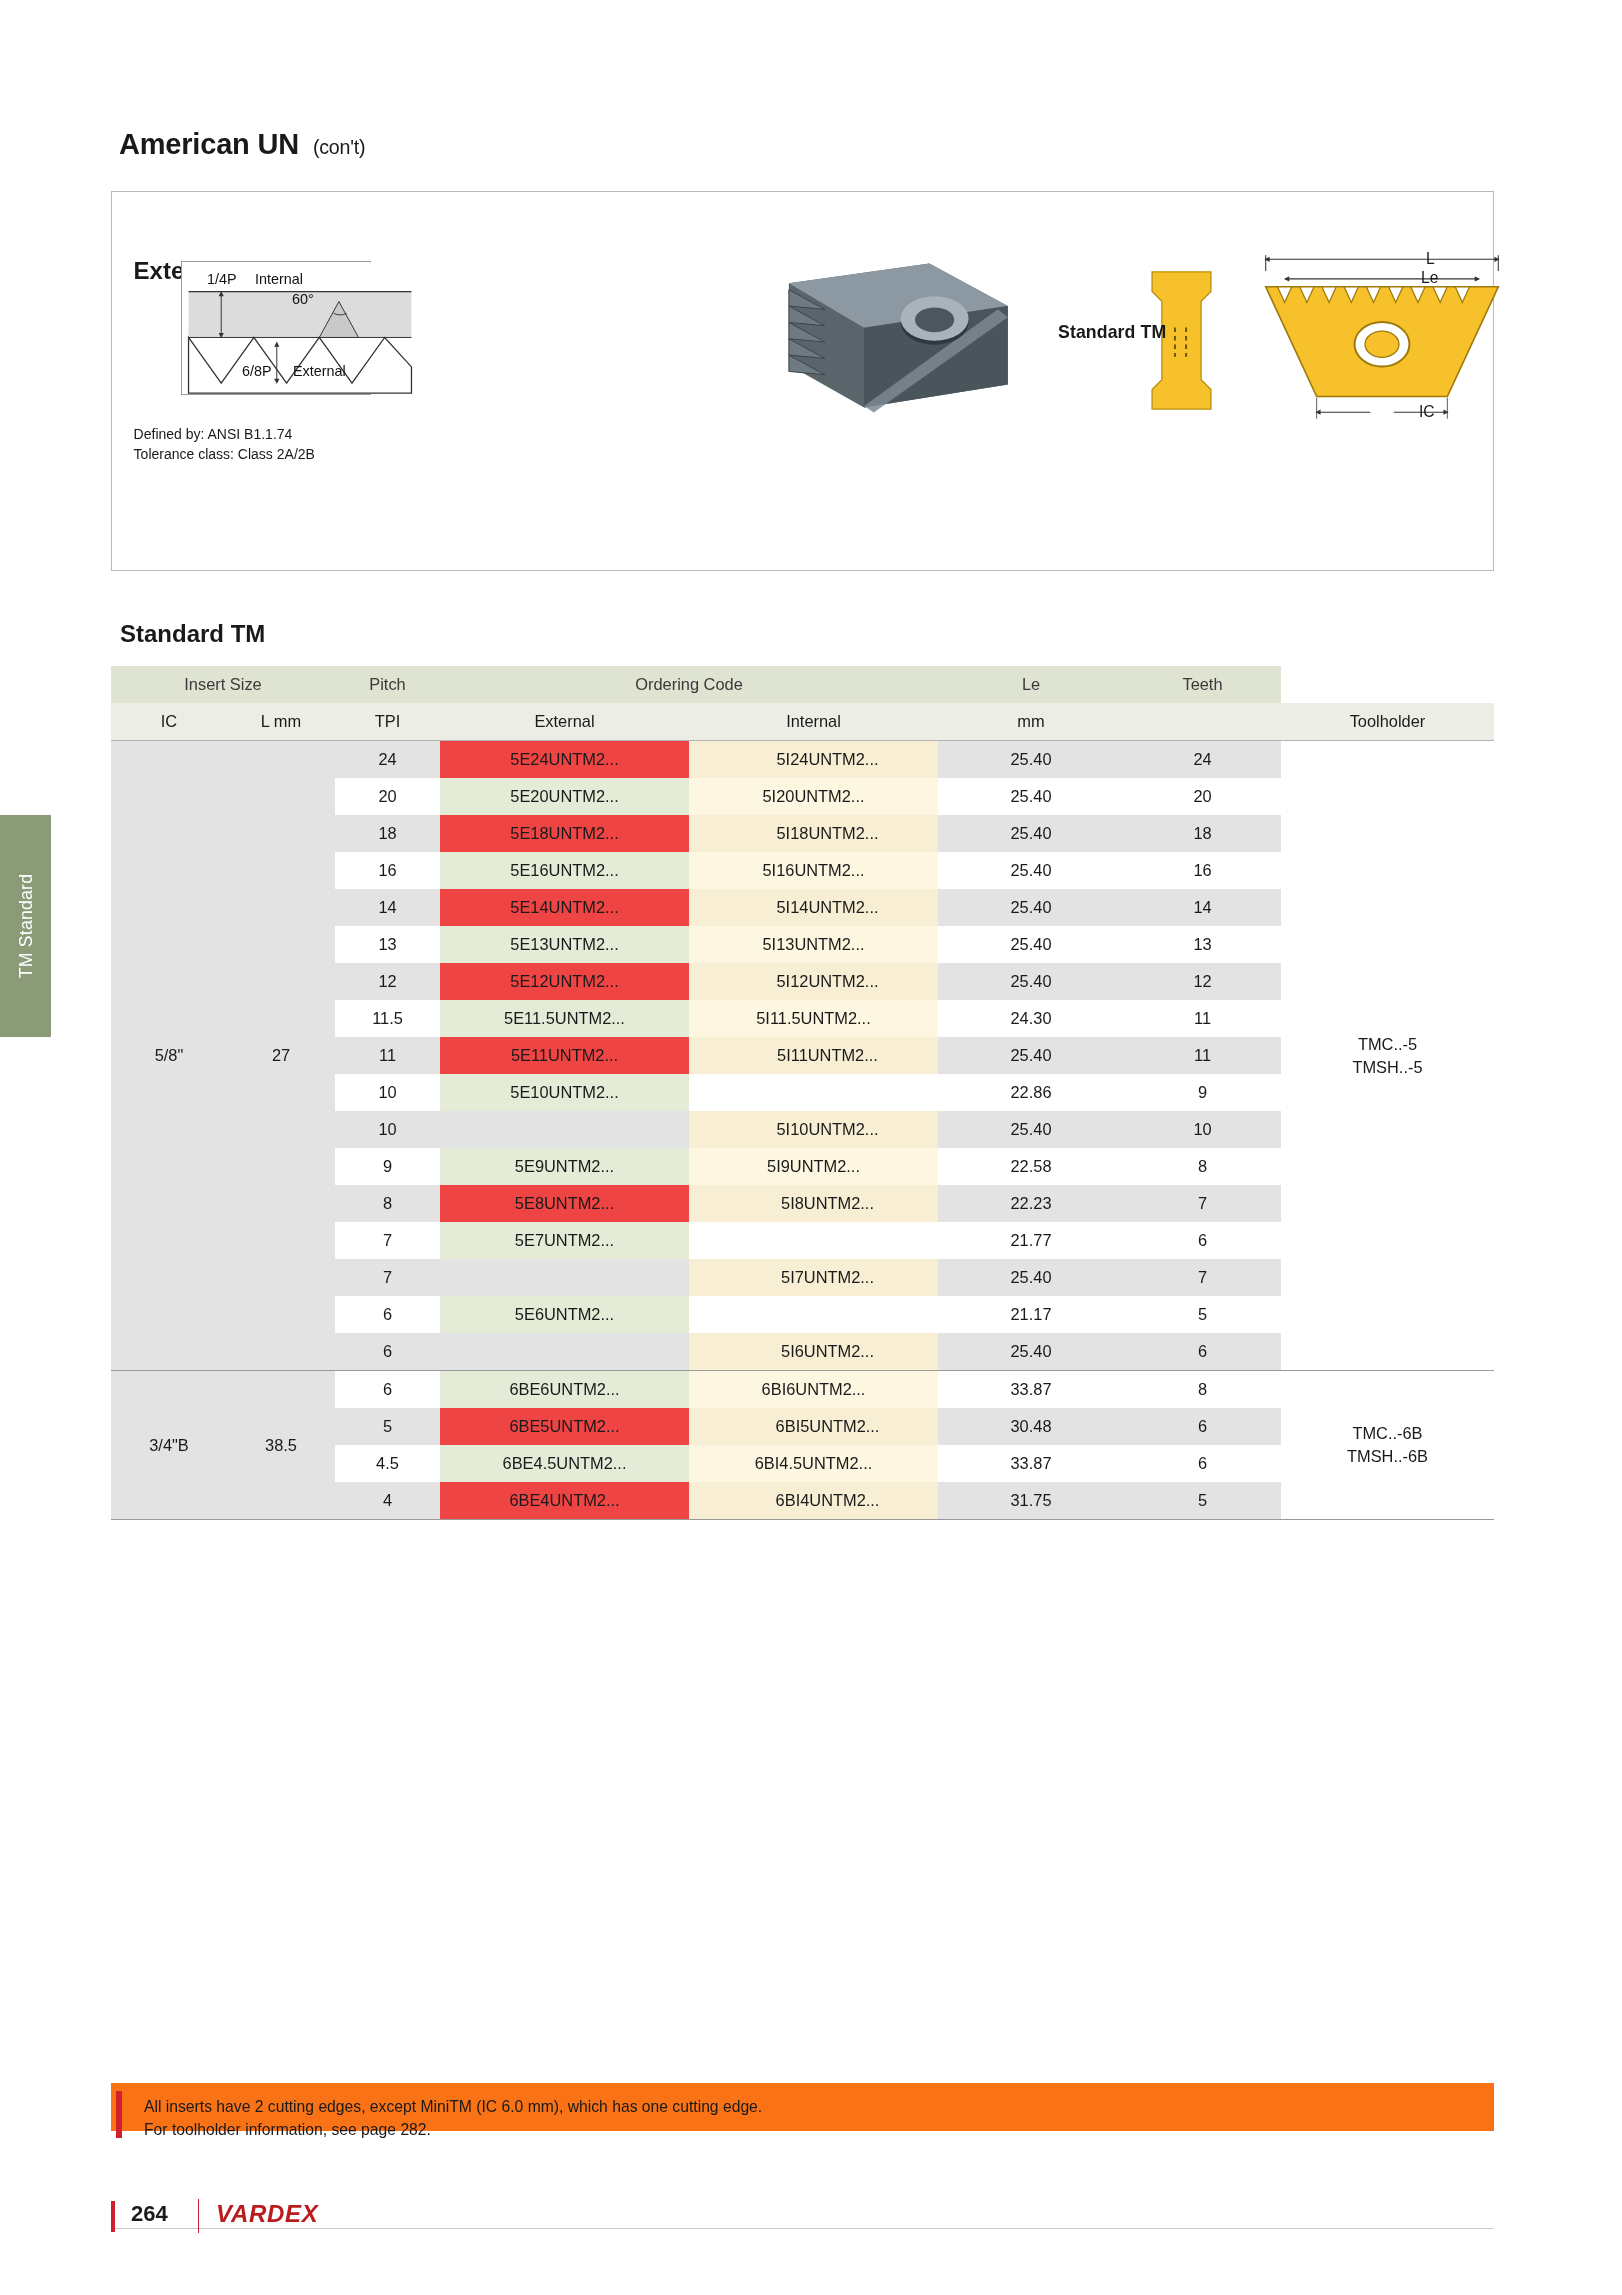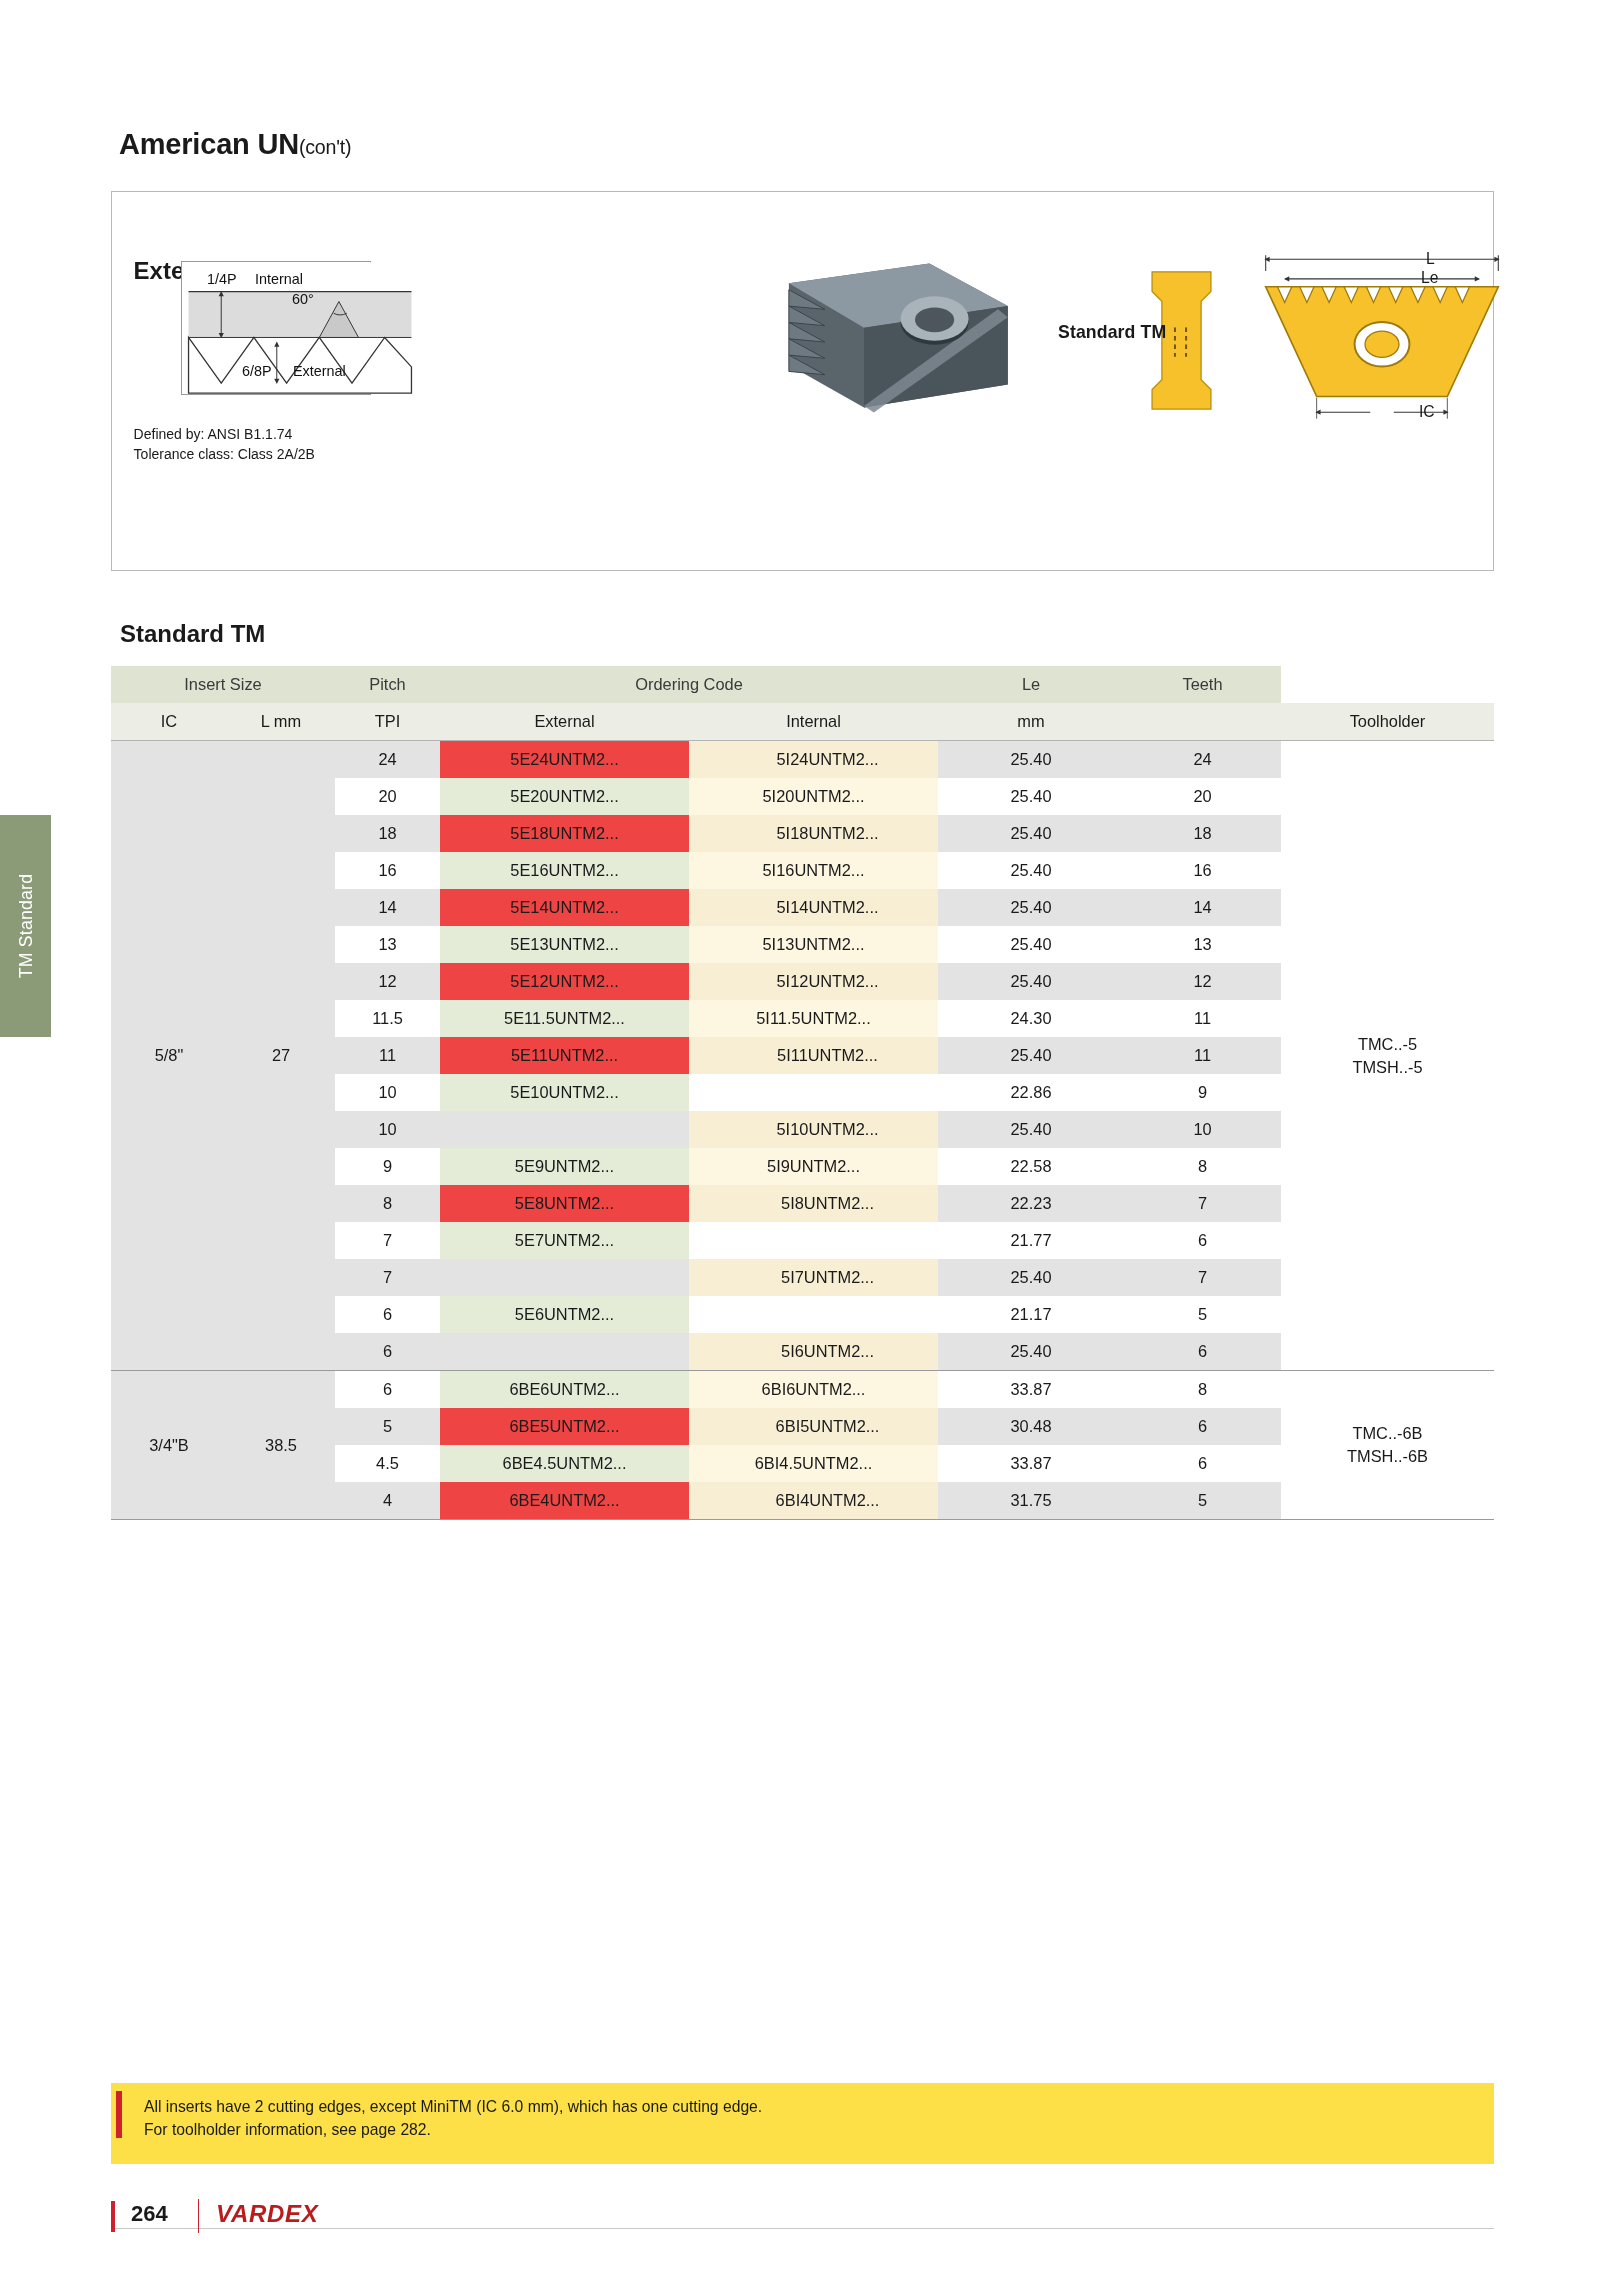--- a/index.html
+++ b/index.html
@@ -183,22 +183,22 @@
   .group-sep td {
     border-top: 1.3px solid #9a9a9a;
   }
 
   
   .footnote {
     position: absolute;
     left: 111px;
     top: 2083px;
     width: 1383px;
-    height: 81px;
-    background: #fde047;
+    height: 48px;
+    background: #f97316;
   }
   .footnote .bar {
     position: absolute;
     left: 5.2px;
     top: 7.9px;
     width: 5.9px;
     height: 47px;
     background: #cf202e;
   }
   .footnote .txt {
@@ -253,21 +253,21 @@
   }
 </style>
 </head>
 <body>
 
 <div class="side-tab">
   <span>TM Standard</span>
 </div>
 
 <div class="page-title">
-  <span>American UN</span><span class="small" style="margin-left:0">(con't)</span>
+  <span>American UN</span><span class="small" style="margin-left:14px">(con't)</span>
 </div>
 
 <div class="info-box">
   <div class="info-box-title">External / Internal</div>
 
   <div class="profile-box">
     <svg width="236" height="132" viewBox="0 0 361 201">
       <rect x="0" y="0" width="361" height="201" fill="#ffffff"></rect>
 
       <path d="M10 45 L351 45 L351 115 L10 115 Z" fill="#dcdcdc"></path>

